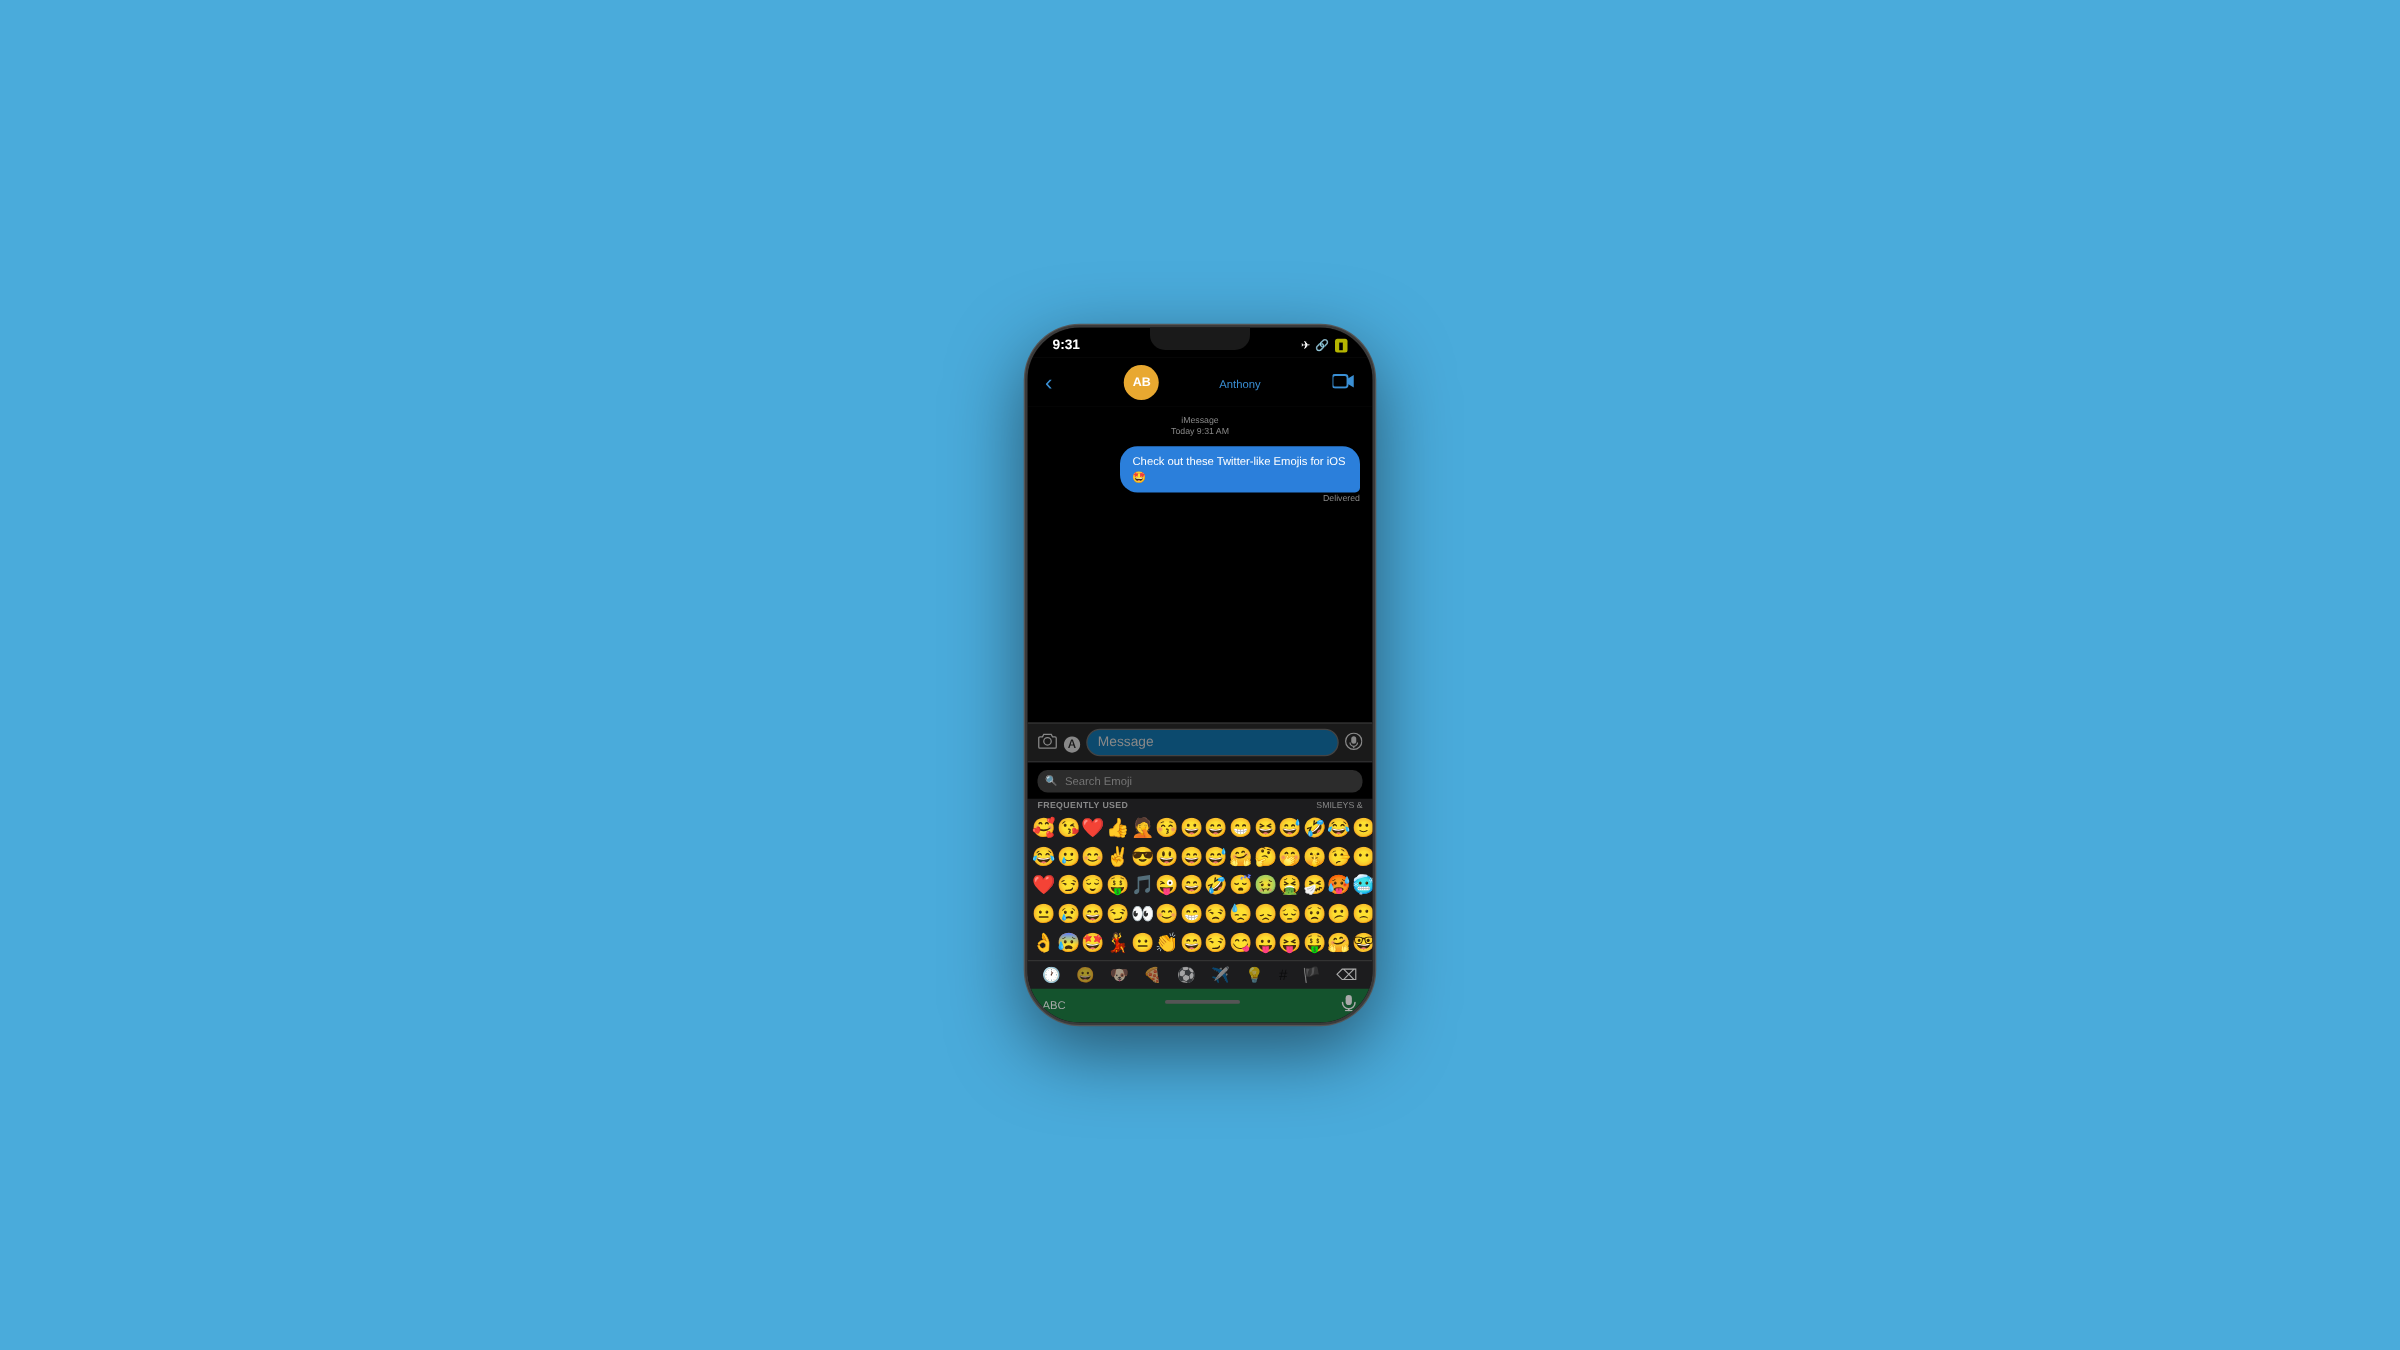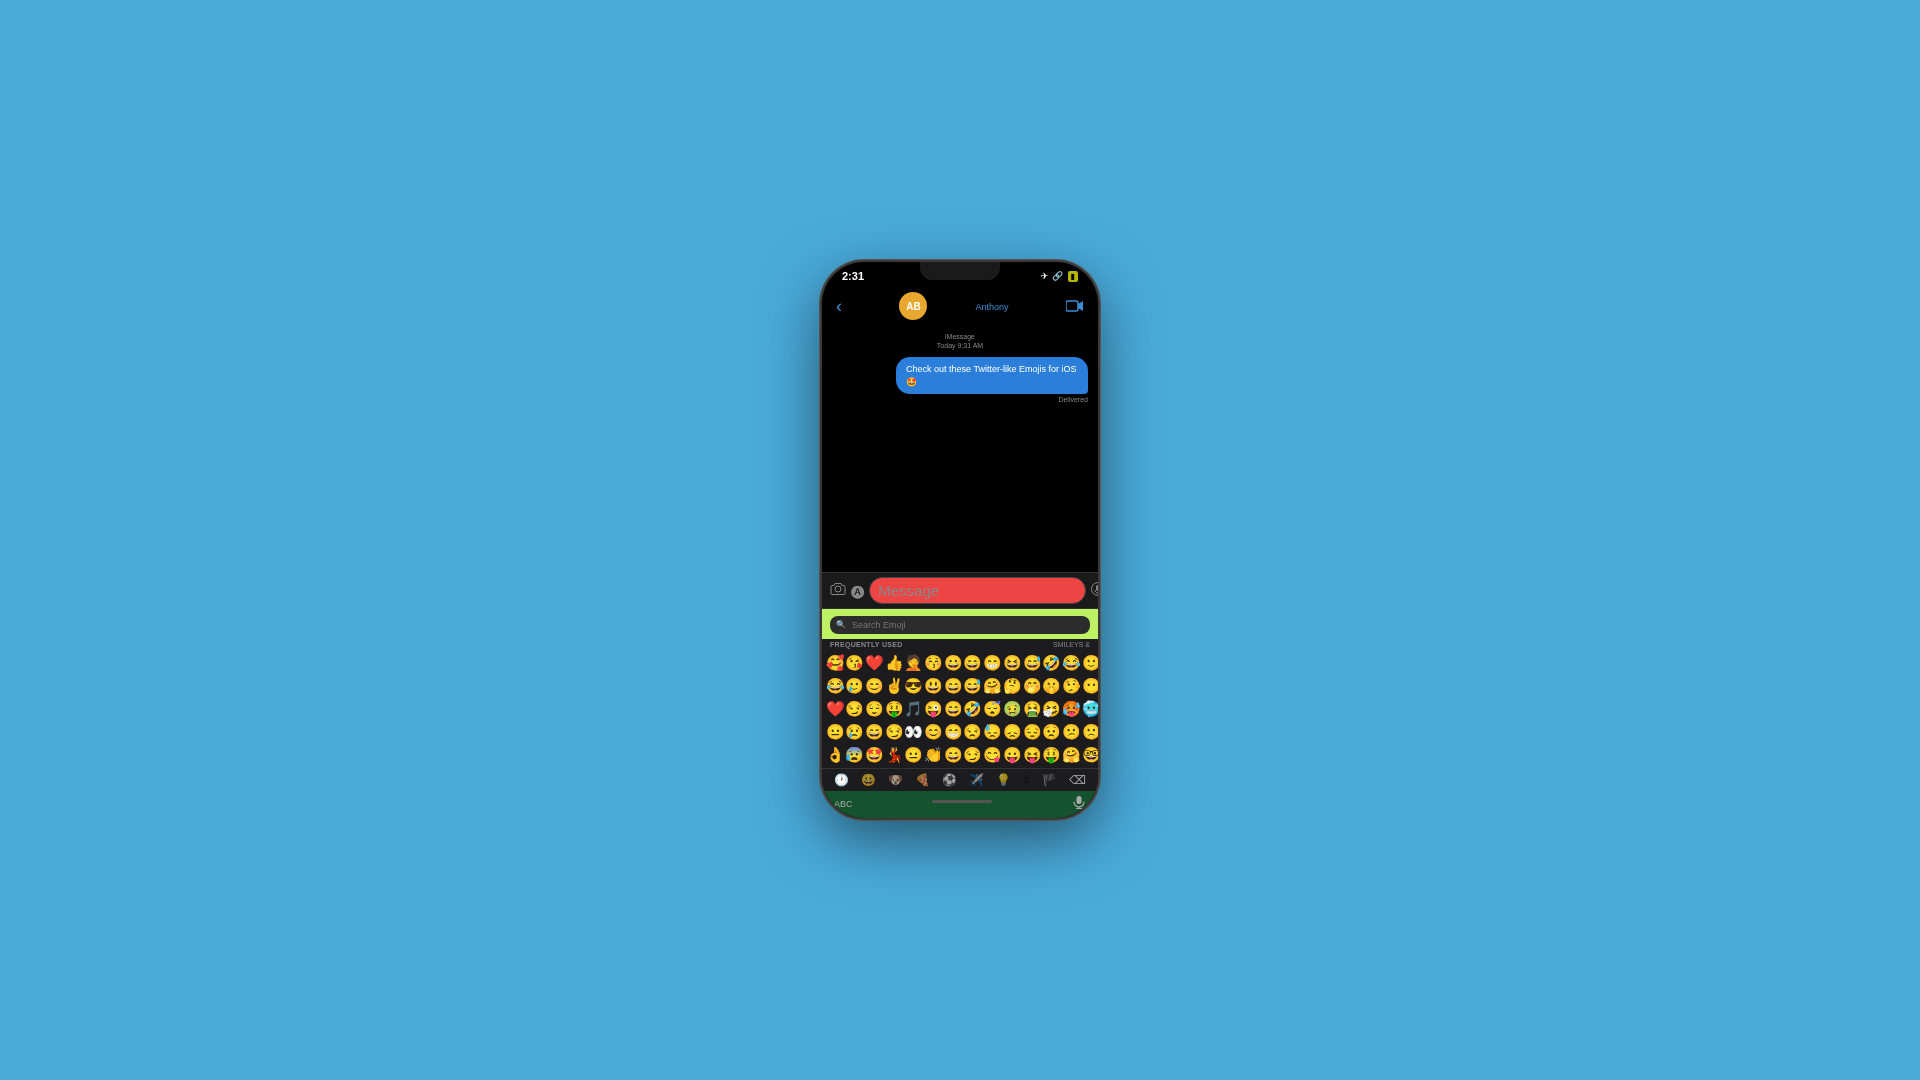--- a/index.html
+++ b/index.html
@@ -166,25 +166,25 @@
     }
 
     .input-icon {
       font-size: 14px;
       color: #888;
       cursor: pointer;
     }
 
     .message-input {
       flex: 1;
-      background: #ef4444;
+      background: #0c4a6e;
       border: 1px solid #444;
       border-radius: 14px;
       padding: 4px 8px;
-      font-size: 15px;
+      font-size: 11px;
       color: #fff;
       outline: none;
     }
 
     .message-input::placeholder {
       color: #888;
     }
 
     .audio-icon {
       font-size: 14px;
@@ -194,21 +194,21 @@
 
     
     .emoji-picker {
       background: #1c1c1e;
       flex-shrink: 0;
       border-top: 1px solid #333;
     }
 
     .emoji-search-bar {
       padding: 5px 8px;
-      background: #bef264;
+      background: #000000;
     }
 
     .emoji-search-input {
       width: 100%;
       background: #2c2c2c;
       border: none;
       border-radius: 8px;
       padding: 4px 8px 4px 22px;
       font-size: 9px;
       color: #fff;
@@ -318,21 +318,21 @@
       margin: 0 auto 4px;
     }
   </style>
 </head>
 <body>
 
 <div class="phone-frame">
   <div class="notch"></div>
 
   <div class="status-bar">
-    <span class="status-time">2:31</span>
+    <span class="status-time">9:31</span>
     <div class="status-icons">
       <span>✈</span>
       <span>🔗</span>
       <span style="background:#b5b500;border-radius:2px;padding:1px 3px;font-size:8px;color:#000;">▮</span>
     </div>
   </div>
 
   <div class="nav-bar">
     <div class="nav-back">‹</div>
     <div class="nav-center">

